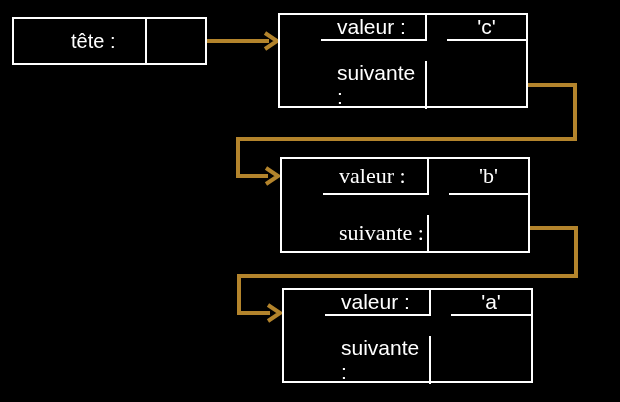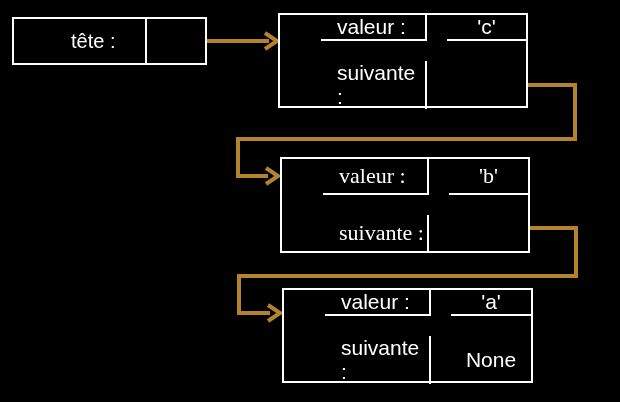--- a/index.html
+++ b/index.html
@@ -99,16 +99,15 @@
     <div class="cell lbl br bb">valeur :</div>
     <div class="cell val bb">'b'</div>
     <div class="cell lbl br">suivante :</div>
     <div class="cell val"></div>
   </div>
 
   <div class="box node node-a">
     <div class="cell lbl br bb">valeur :</div>
     <div class="cell val bb">'a'</div>
     <div class="cell lbl br">suivante :</div>
-    <div class="cell val">None</div>
   </div>
 
 </div>
 
 </body></html>

